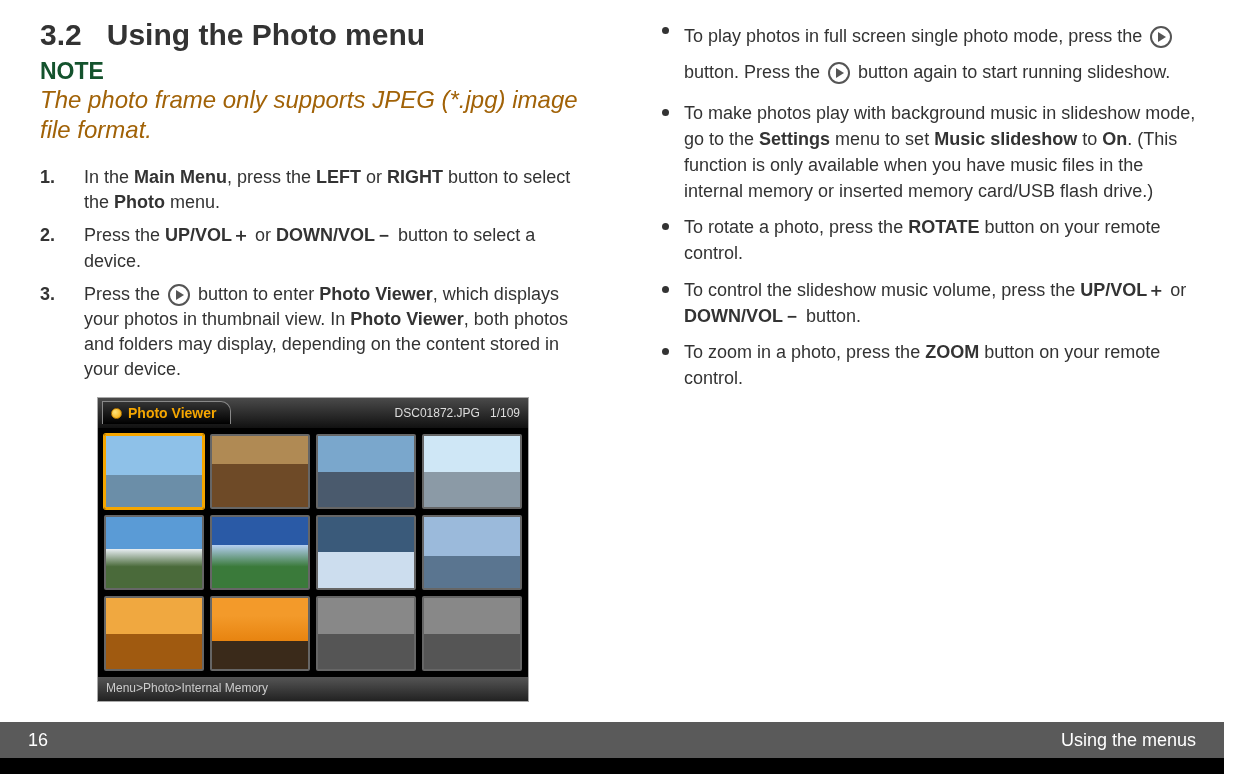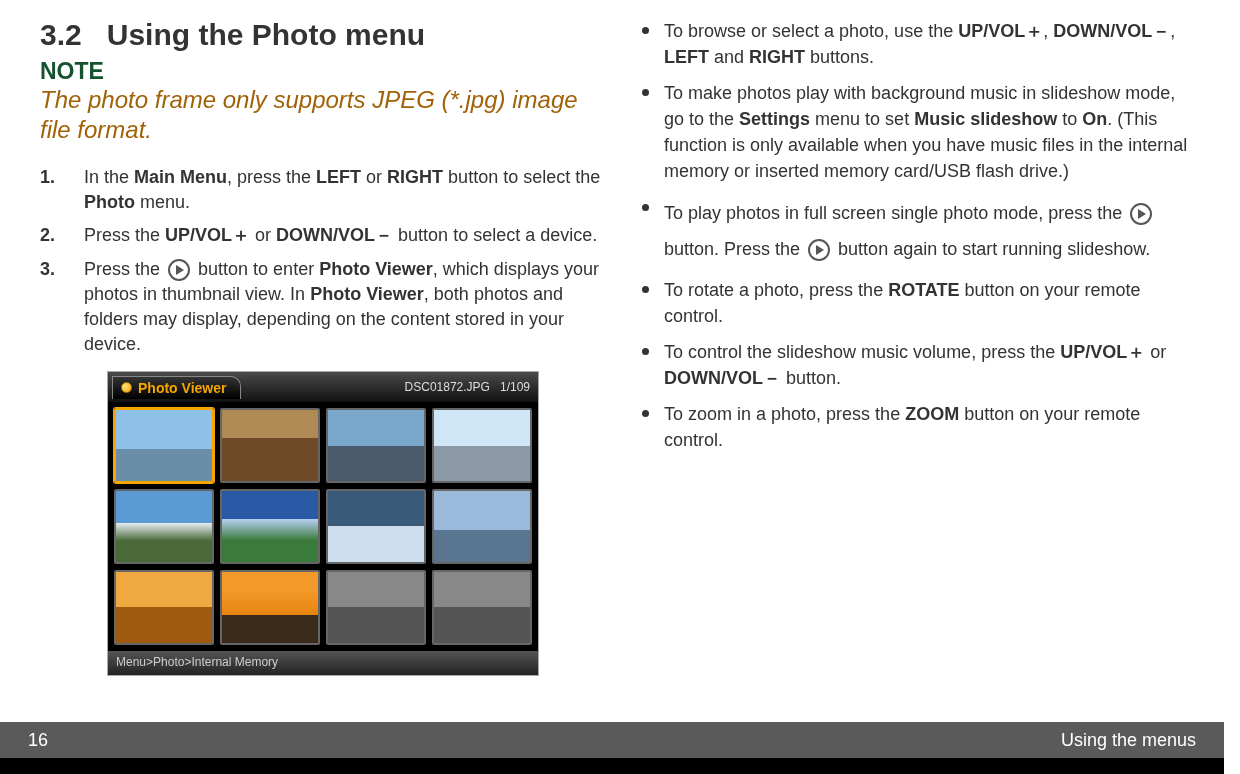--- a/index.html
+++ b/index.html
@@ -1,18 +1,18 @@
 <!DOCTYPE html>
 <html><head>
 <meta charset="utf-8">
 <style>
   * { box-sizing: border-box; margin: 0; padding: 0; }
   html, body { width: 1240px; height: 774px; font-family: Arial, Helvetica, sans-serif; background: #fff; color: #333; }
   .page { width: 1240px; height: 774px; position: relative; background: #fff; }
-  .content { display: flex; padding: 18px 40px 0 40px; gap: 28px; height: 695px; }
+  .content { display: flex; padding: 18px 40px 0 40px; gap: 68px; height: 695px; }
   .col { flex: 1; }
   .section-title { font-size: 30px; font-weight: bold; color: #333; margin-bottom: 4px; }
   .note-label { font-size: 23px; font-weight: bold; color: #14532d; margin-top: 6px; }
   .note-text { font-size: 24px; font-style: italic; color: #a16207; line-height: 1.25; margin-bottom: 14px; }
   ol.steps { list-style: none; counter-reset: step; padding-left: 0; margin-top: 20px; }
   ol.steps > li { position: relative; padding-left: 44px; font-size: 18px; line-height: 1.4; margin-bottom: 8px; color: #333; }
   ol.steps > li::before { counter-increment: step; content: counter(step) "."; position: absolute; left: 0; top: 0; font-weight: bold; font-size: 18px; color: #333; }
   .b { font-weight: bold; }
   .play-icon { display: inline-block; width: 22px; height: 22px; border: 2px solid #555; border-radius: 50%; vertical-align: middle; position: relative; margin: 0 3px; }
   .play-icon::before { content: ""; position: absolute; left: 6px; top: 4px; width: 0; height: 0; border-left: 8px solid #555; border-top: 5px solid transparent; border-bottom: 5px solid transparent; }
@@ -85,28 +85,25 @@
             <div class="thumb" style="background: linear-gradient(rgb(243, 154, 42) 25%, rgb(232, 132, 16) 60%, rgb(58, 42, 26) 60%);"></div>
             <div class="thumb" style="background: linear-gradient(rgb(136, 136, 136) 50%, rgb(85, 85, 85) 50%);"></div>
             <div class="thumb" style="background: linear-gradient(rgb(136, 136, 136) 50%, rgb(85, 85, 85) 50%);"></div>
           </div>
         <div class="pv-bottom">Menu&gt;Photo&gt;Internal Memory</div>
       </div>
     </div>
 
     <div class="col">
       <ul class="bullets">
-        <li>
-          <span>To browse or select a photo, use the </span><span class="b">UP/VOL＋</span><span>, </span><span class="b">DOWN/VOL－</span><span>, </span><span class="b">LEFT</span><span> and </span><span class="b">RIGHT</span><span> buttons.</span>
+        <li style="line-height:2;">
+          <span>To play photos in full screen single photo mode, press the </span><span class="play-icon"></span><span> button. Press the </span><span class="play-icon"></span><span> button again to start running slideshow.</span>
         </li>
         <li>
           <span>To make photos play with background music in slideshow mode, go to the </span><span class="b">Settings</span><span> menu to set </span><span class="b">Music slideshow</span><span> to </span><span class="b">On</span><span>. (This function is only available when you have music files in the internal memory or inserted memory card/USB flash drive.)</span>
-        </li>
-        <li style="line-height:2;">
-          <span>To play photos in full screen single photo mode, press the </span><span class="play-icon"></span><span> button. Press the </span><span class="play-icon"></span><span> button again to start running slideshow.</span>
         </li>
         <li>
           <span>To rotate a photo, press the </span><span class="b">ROTATE</span><span> button on your remote control.</span>
         </li>
         <li>
           <span>To control the slideshow music volume, press the </span><span class="b">UP/VOL＋</span><span> or </span><span class="b">DOWN/VOL－</span><span> button.</span>
         </li>
         <li>
           <span>To zoom in a photo, press the </span><span class="b">ZOOM</span><span> button on your remote control.</span>
         </li>

